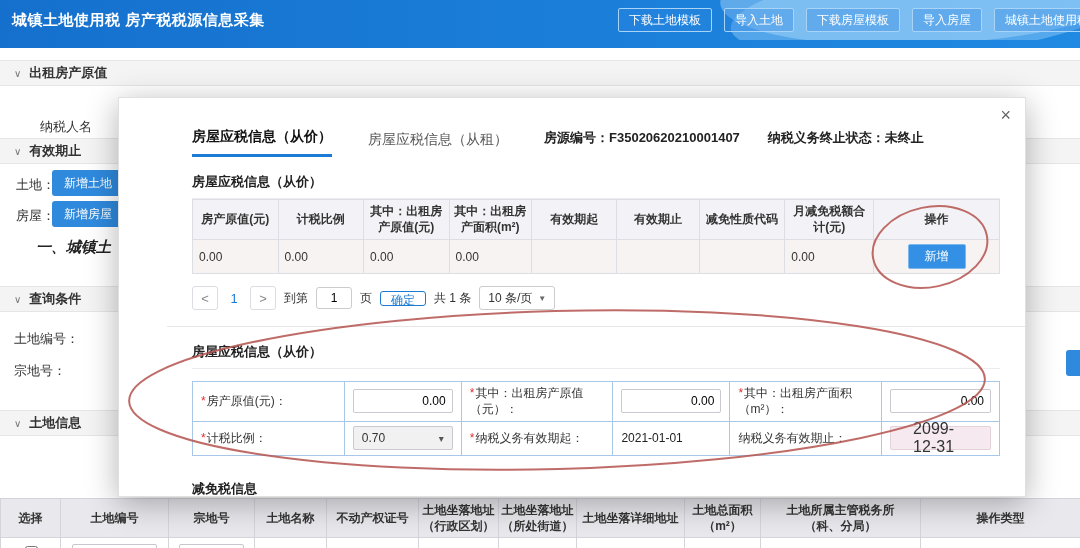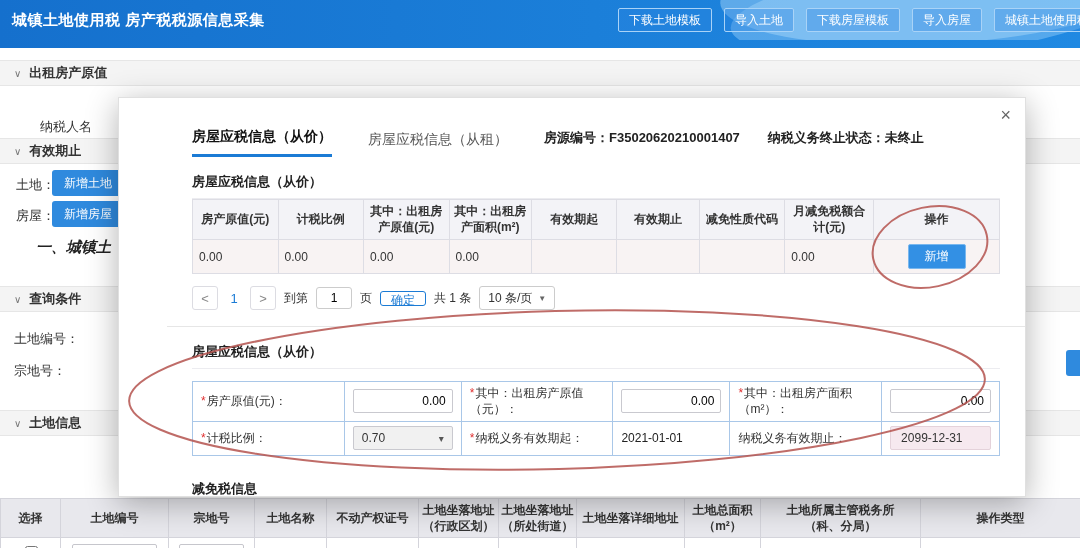--- a/index.html
+++ b/index.html
@@ -84,21 +84,21 @@
     height:34px; vertical-align:middle; }
   .form-table td.lbl { line-height:1.35; }
   .star { color:#e03030; margin-right:1px; }
   .form-input { width:100%; height:24px; border:1px solid #c9c9cf; border-radius:2px; text-align:right;
     font-size:12px; padding:0 6px; font-family:inherit; }
   .form-select { height:24px; border:1px solid #c9c9cf; border-radius:2px; background:#f1f1f1;
     display:flex; align-items:center; justify-content:space-between; padding:0 8px; font-size:12px; cursor:pointer; }
   .sel-caret { font-size:10px; color:#555; }
   .form-text { font-size:12px; color:#222; }
   .form-readonly { height:24px; background:#f6e9ef; border:1px solid #e4d2da; border-radius:2px;
-    display:flex; align-items:center; padding:0 10px; font-size:12px; color:#333; }
+    display:flex; align-items:center; padding:0 22px; font-size:16px; color:#333; }
 
   .annotations { position:absolute; top:0; left:0; z-index:20; pointer-events:none; }
   .annotations ellipse { fill:none; stroke:#b4524e; stroke-width:2; opacity:0.85; }
 </style>
 </head>
 <body>
 
 <div class="header">
   <div class="wave"></div>
   <div class="header-title">城镇土地使用税 房产税税源信息采集</div>

